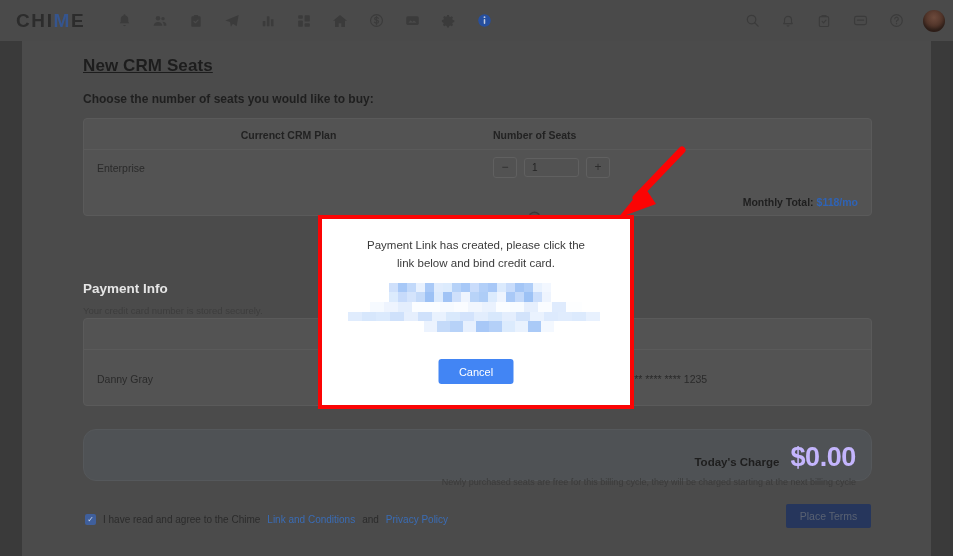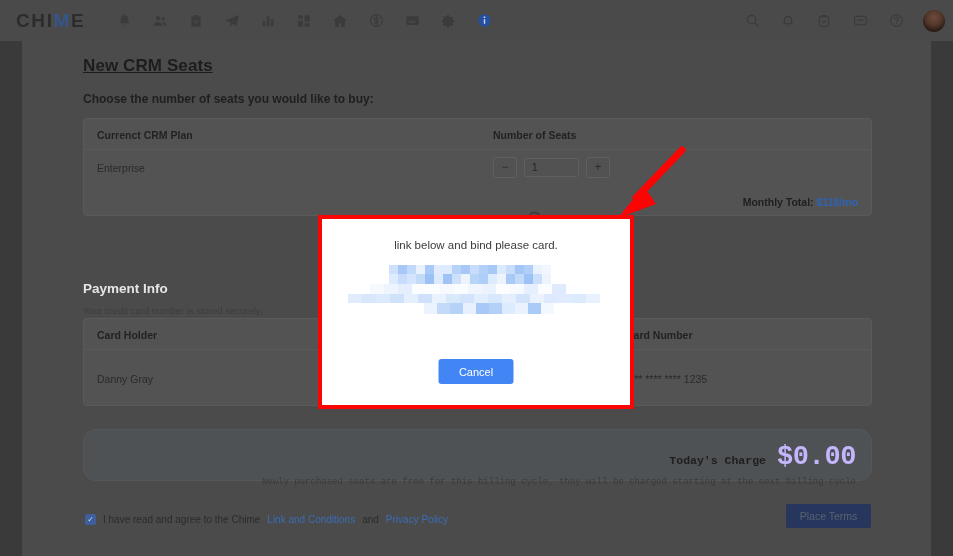--- a/index.html
+++ b/index.html
@@ -118,21 +118,21 @@
   #seats-card {
     left: 61px; top: 77px;
     width: 789px; height: 98px;
   }
   .seats-head {
     position: absolute; left: 0; top: 0;
     width: 100%; height: 30px;
     border-bottom: 1px solid #5a5a5a;
     display: flex; align-items: center;
   }
-  .seats-head .col1 { width: 396px; padding-left: 13px; box-sizing: border-box; }
+  .seats-head .col1 { width: 396px; padding-left: 13px; box-sizing: border-box; text-align: center; }
   .seats-head .col2 { padding-left: 13px; }
   .th {
     font-size: 10.5px;
     font-weight: bold;
     color: #222;
   }
   .seats-body {
     position: absolute; left: 0; top: 30px;
     width: 100%; height: 36px;
     display: flex; align-items: center;
@@ -215,21 +215,20 @@
 
   
   #charge-panel {
     position: absolute;
     left: 61px; top: 388px;
     width: 789px; height: 52px;
     background: #4f5255;
     border: 1px solid #55585b;
     border-radius: 13px;
     box-sizing: border-box;
-    font-family: Liberation Mono, monospace;
   }
   .charge-row {
     position: absolute;
     right: 15px; top: 12px;
     display: flex; align-items: baseline; gap: 11px;
   }
   .charge-label {
     font-size: 11.5px;
     font-weight: bold;
     color: #1e1e1e;
@@ -483,21 +482,20 @@
           <span class="amt">$118/mo</span>
         </div>
       </div>
       <div class="cursor-dot"></div>
 
       <div class="section-title">Payment Info</div>
       <div class="section-note">Your credit card number is stored securely.</div>
 
       <div class="card" id="payment-card">
         <div class="pay-head">
-          <div class="c1"><span class="th">Card Holder</span></div>
           <div class="c2"></div>
           <div class="c3"><span class="th">Card Number</span></div>
         </div>
         <div class="pay-body">
           <div class="c1"><span class="td">Danny Gray</span></div>
           <div class="c2"></div>
           <div class="c3"><span class="td">**** **** **** 1235</span></div>
         </div>
       </div>
 
@@ -517,21 +515,22 @@
         <a href="#">Privacy Policy</a>
       </div>
       <button class="place-order">Place Terms</button>
 
     </div>
   </div>
 
   <div id="modal-highlight">
     <div id="modal">
       <div class="modal-msg">
-        <div>link below and bind please card.</div>
+        <div>Payment Link has created,  please click the</div>
+        <div>link below and bind credit card.</div>
       </div>
       <div class="blur-area">
 
         <span class="px" style="left:47px;top:0;width:9px;height:9px;background:#cfe0fb"></span>
         <span class="px" style="left:56px;top:0;width:9px;height:9px;background:#a7c8f7"></span>
         <span class="px" style="left:65px;top:0;width:9px;height:9px;background:#c2d9fa"></span>
         <span class="px" style="left:74px;top:0;width:9px;height:9px;background:#e8f1fe"></span>
         <span class="px" style="left:83px;top:0;width:9px;height:9px;background:#a9c9f7"></span>
         <span class="px" style="left:92px;top:0;width:9px;height:9px;background:#e0ecfd"></span>
         <span class="px" style="left:101px;top:0;width:9px;height:9px;background:#dcebfd"></span>

